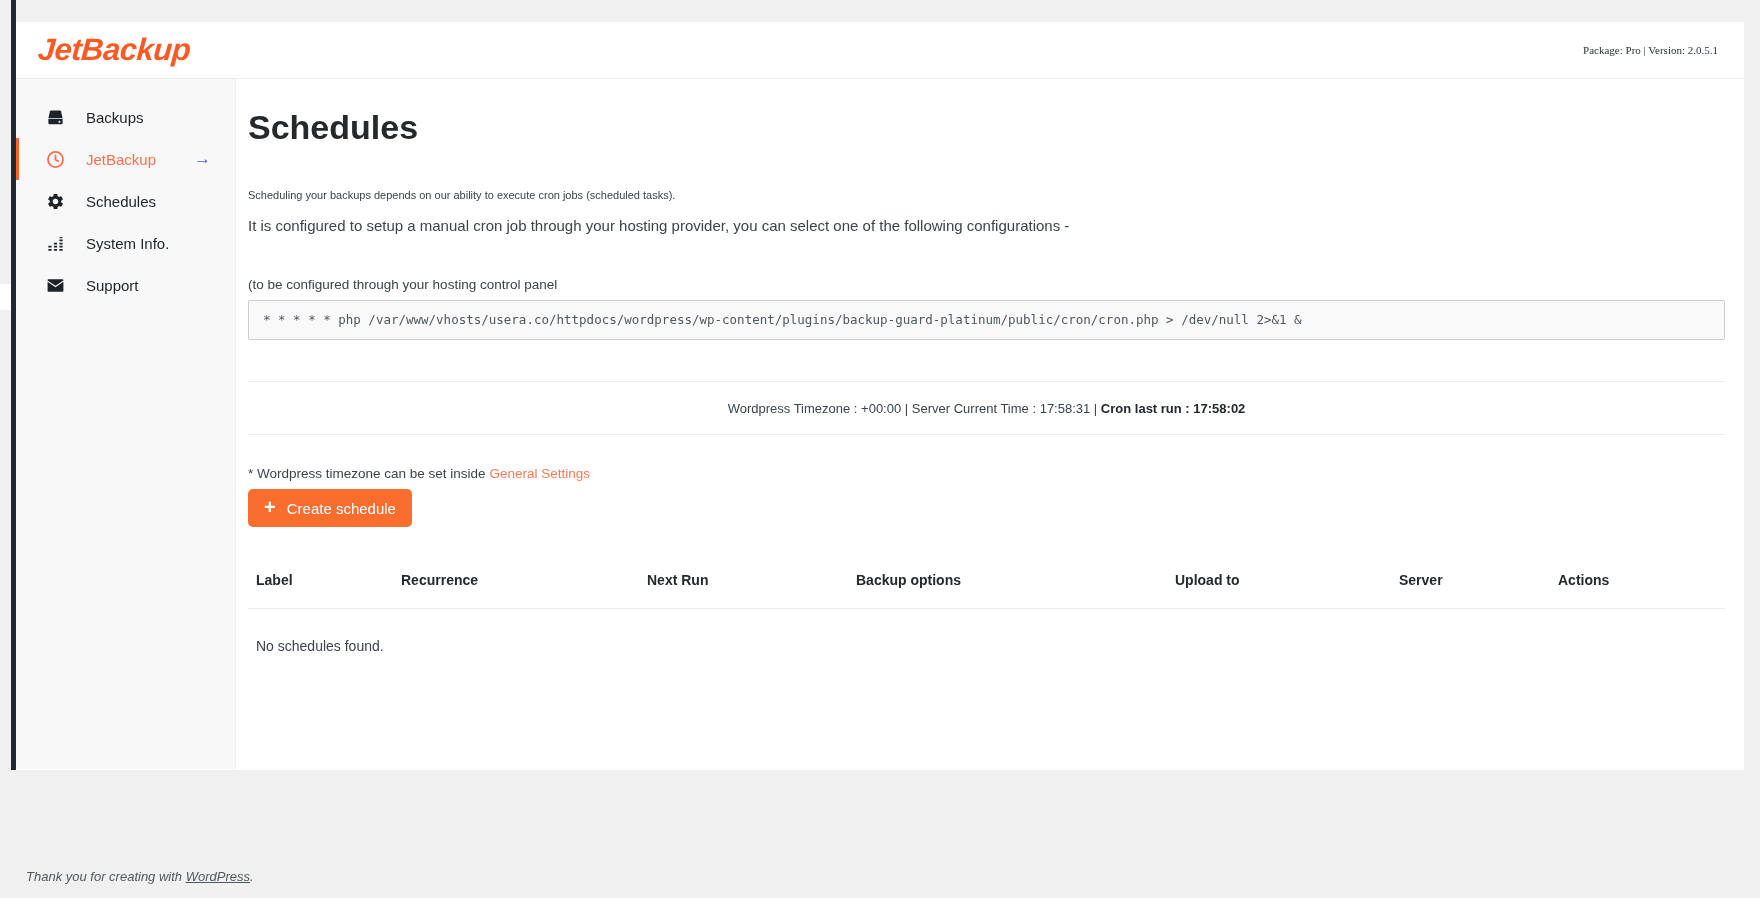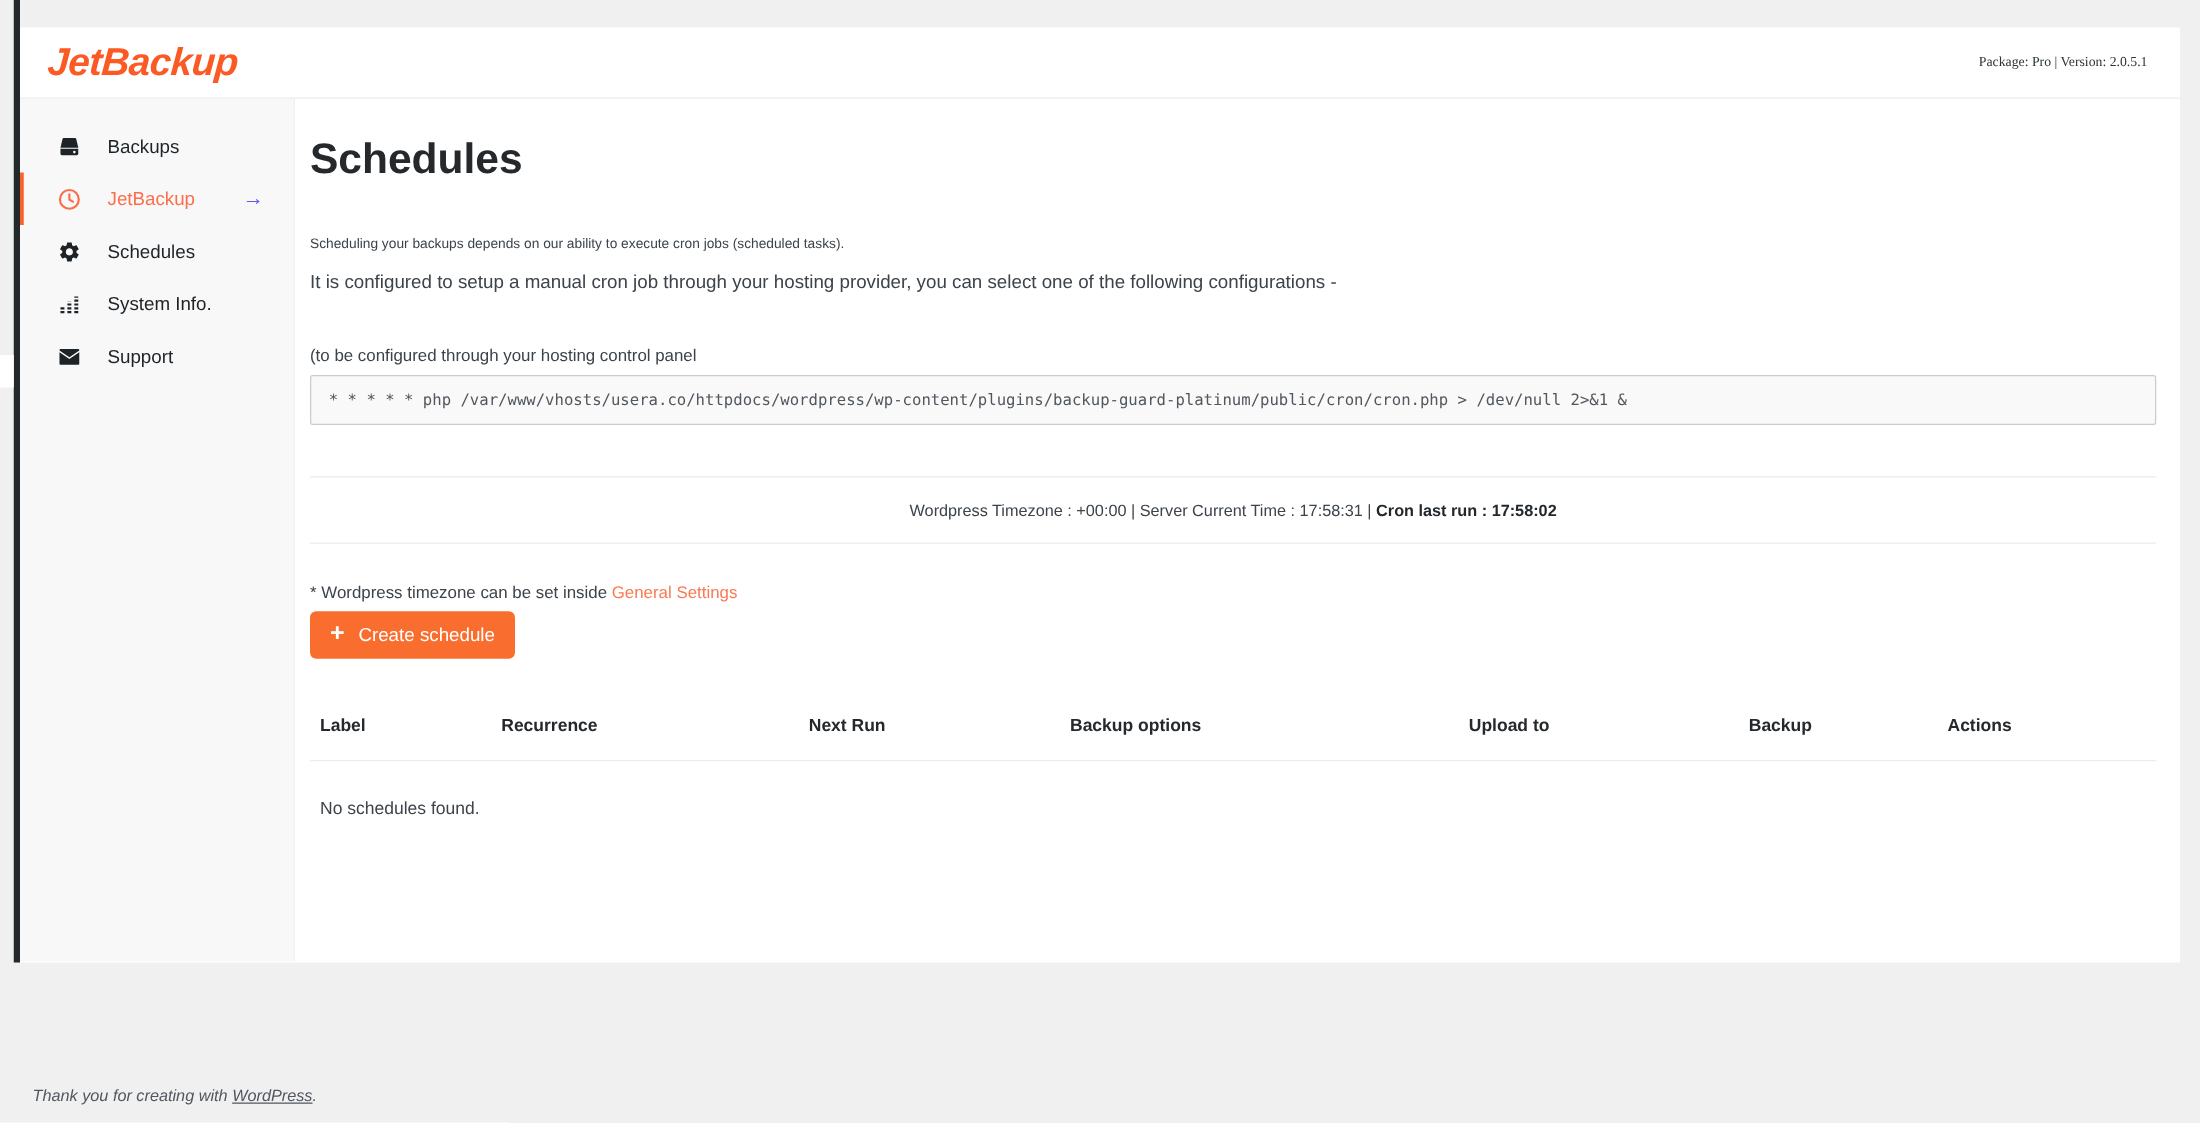--- a/index.html
+++ b/index.html
@@ -189,21 +189,21 @@
         <span class="plus">+</span>
         <span>Create schedule</span>
       </button>
 
       <div class="table-head">
         <span>Label</span>
         <span>Recurrence</span>
         <span>Next Run</span>
         <span>Backup options</span>
         <span>Upload to</span>
-        <span>Backup</span>
+        <span>Server</span>
         <span>Actions</span>
       </div>
 
       <hr class="divider hr-3">
 
       <p class="empty-msg">No schedules found.</p>
     </div>
 
   </div>
 </div>

